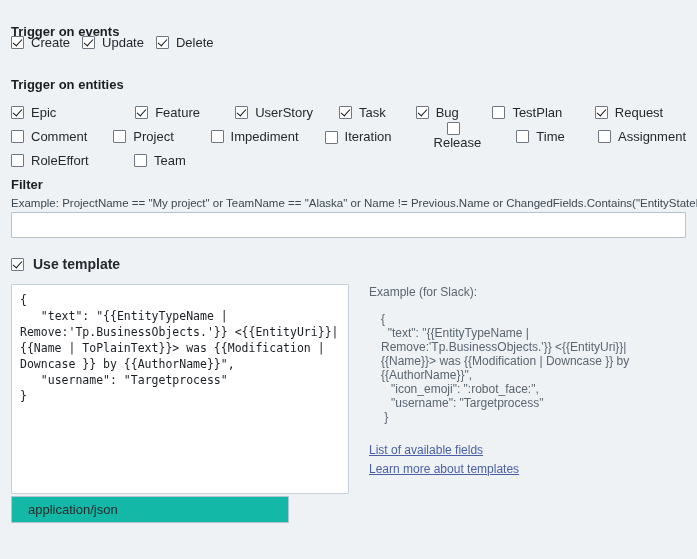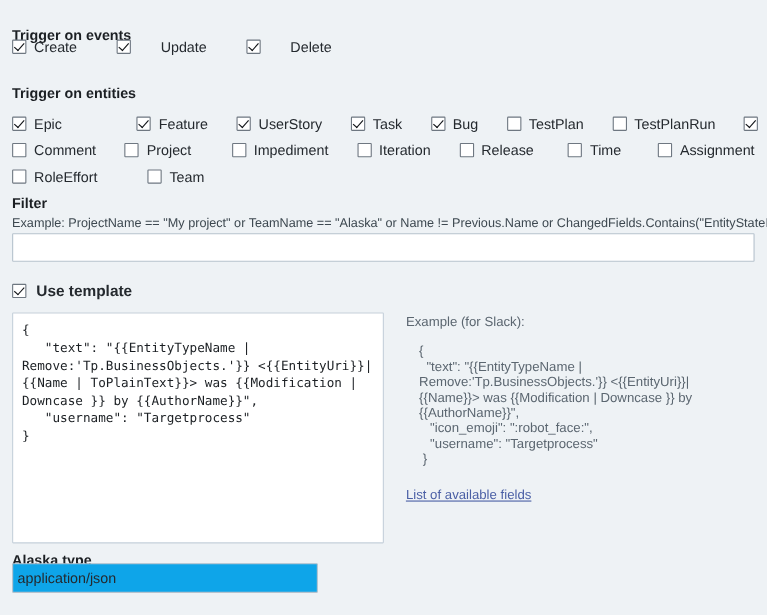--- a/index.html
+++ b/index.html
@@ -71,40 +71,40 @@
     color: #24292e;
     line-height: 15px;
   }
   .cb-label.bold {
     font-weight: bold;
   }
 
   
   #events-title { position: absolute; left: 11px; top: 24px; }
   #events-row   { position: absolute; left: 11px; top: 35px; }
-  #events-row .cb + .cb { margin-left: 36px; gap: 20px; }
+  #events-row .cb + .cb { margin-left: 12px; }
 
   
   #entities-title { position: absolute; left: 11px; top: 77px; }
   #entities-rows  { position: absolute; left: 11px; top: 100px; right: 11px; }
   #entities-rows .cb-row { height: 24px; gap: 26px; }
 
   .ent-r1 .cb:nth-child(1) { width: 72px; }
   .ent-r1 .cb:nth-child(2) { width: 95px; padding-left: 42px; }
   .ent-r1 .cb:nth-child(3) { width: 85px; }
   .ent-r1 .cb:nth-child(4) { width: 65px; }
   .ent-r1 .cb:nth-child(5) { width: 65px; }
   .ent-r1 .cb:nth-child(6) { width: 98px; }
   .ent-r1 .cb:nth-child(7) { width: 117px; }
 
   .ent-r2 .cb:nth-child(1) { width: 98px; }
   .ent-r2 .cb:nth-child(2) { width: 92px; }
   .ent-r2 .cb:nth-child(3) { width: 105px; }
-  .ent-r2 .cb:nth-child(4) { width: 81px; }
-  .ent-r2 .cb:nth-child(5) { width: 94px; }
+  .ent-r2 .cb:nth-child(4) { width: 81px; align-items: flex-end; }
+  .ent-r2 .cb:nth-child(5) { width: 94px; flex-direction: column; }
   .ent-r2 .cb:nth-child(6) { width: 72px; }
 
   .ent-r3 .cb:nth-child(1) { width: 97px; }
   .ent-r3 .cb:nth-child(2) { width: 92px; }
 
   
   #filter-title   { position: absolute; left: 11px; top: 177px; }
   #filter-example {
     position: absolute; left: 11px; top: 196px;
     font-size: 11.5px; color: #3d4850; line-height: 14px;
@@ -174,29 +174,29 @@
     font-size: 12px;
     line-height: 19px;
     color: #4a5fa5;
     text-decoration: underline;
     cursor: pointer;
   }
 
   
   #content-type-title { position: absolute; left: 11px; top: 502px; }
   #content-type-input {
-    position: absolute; left: 11px; top: 512px;
+    position: absolute; left: 11px; top: 496px;
     width: 278px; height: 27px;
     box-sizing: border-box;
     border: 1px solid #b6c2cd;
-    background: #0ea5e9;
+    background: #14b8a6;
     font-family: "Liberation Sans", sans-serif;
     font-size: 13px;
     color: #24292e;
-    padding: 0 4px;
+    padding: 0 16px;
     border-radius: 1px;
     outline: none;
   }
 </style>
 </head>
 <body>
 
 <div class="page">
 
   <div class="section-title" id="events-title">Trigger on events</div>
@@ -236,24 +236,20 @@
           <span class="box checked"></span>
           <span class="cb-label">Task</span>
         </div>
         <div class="cb">
           <span class="box checked"></span>
           <span class="cb-label">Bug</span>
         </div>
         <div class="cb">
           <span class="box"></span>
           <span class="cb-label">TestPlan</span>
-        </div>
-        <div class="cb">
-          <span class="box"></span>
-          <span class="cb-label">TestPlanRun</span>
         </div>
         <div class="cb">
           <span class="box checked"></span>
           <span class="cb-label">Request</span>
         </div>
       </div>
     <div class="cb-row ent-r2">
         <div class="cb">
           <span class="box"></span>
           <span class="cb-label">Comment</span>
@@ -321,20 +317,21 @@
     <div id="example-code">{
   "text": "{{EntityTypeName |
 Remove:'Tp.BusinessObjects.'}} &lt;{{EntityUri}}|
 {{Name}}&gt; was {{Modification | Downcase }} by
 {{AuthorName}}",
    "icon_emoji": ":robot_face:",
    "username": "Targetprocess"
  }</div>
     <div class="example-links">
       <a href="#">List of available fields</a>
+      <a href="#">Learn more about templates</a>
     </div>
   </div>
 
   <div class="section-title" id="content-type-title">Alaska type</div>
 
   <input type="text" id="content-type-input" value="application/json" style="">
 
 </div>
 
 </body></html>

